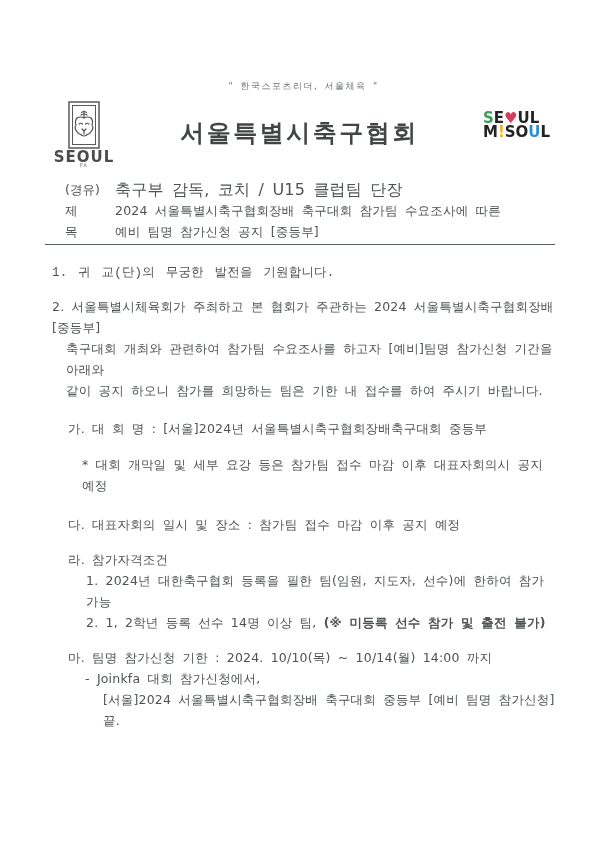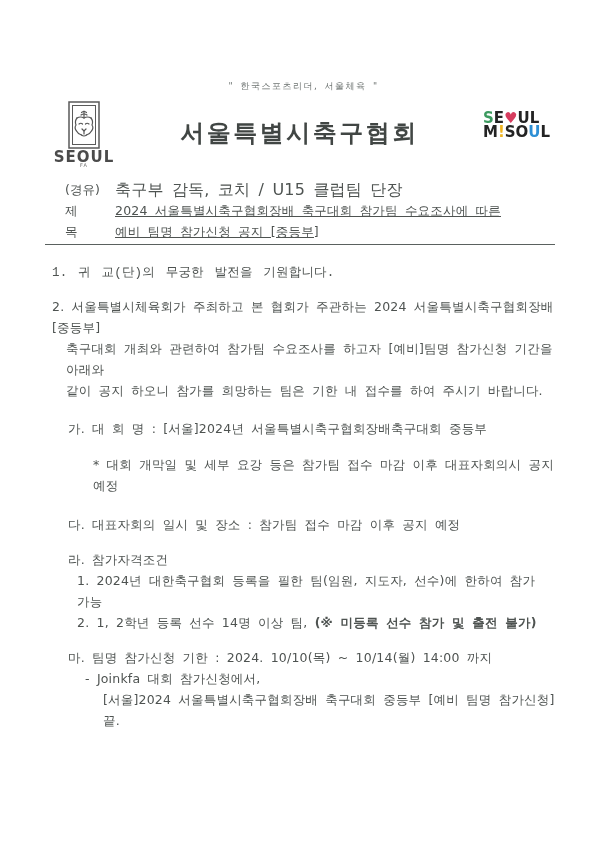--- a/index.html
+++ b/index.html
@@ -65,38 +65,38 @@
   .c-yellow { color: #f0b41e; }
   .c-blue   { color: #2d8fd5; }
   .c-dark   { color: #232323; }
 
   .meta { margin-top: 6px; margin-left: 13px; }
   .meta-row { display: flex; align-items: center; line-height: 21px; }
   .meta-label { width: 37px; flex-shrink: 0; letter-spacing: 2px; }
   .meta-content { margin-left: 13px; }
   .meta-content.small { font-size: 16px; }
   .subject-lines { margin-left: 13px; }
-  .subject-lines div { line-height: 21px; text-decoration: underline; }
+  .subject-lines div { line-height: 21px; }
 
   .rule {
     border: none;
     border-top: 1.5px solid #5a615f;
     margin: 2px 0 0 -7px;
   }
 
   .body-text .line { line-height: 21px; }
   .p1 { margin-top: 18px; font-family: Liberation Mono, monospace; }
   .p2 { margin-top: 12px; }
   .p2 .cont { margin-left: 14px; }
   .sec-ga { margin-top: 17px; margin-left: 16px; }
   .sec-na { margin-top: 15px; margin-left: 16px; }
-  .sec-na .note { margin-left: 25px; }
+  .sec-na .note { margin-left: 14px; }
   .sec-da { margin-top: 18px; margin-left: 16px; }
   .sec-ra { margin-top: 14px; margin-left: 16px; }
-  .sec-ra .sub { margin-left: 9px; }
+  .sec-ra .sub { margin-left: 18px; }
   .sec-ma { margin-top: 14px; margin-left: 16px; }
   .sec-ma .sub1 { margin-left: 17px; }
   .sec-ma .sub2 { margin-left: 35px; }
   .bold-seg { font-weight: bold; }
 </style>
 </head>
 <body>
 
 <div class="page">
 

